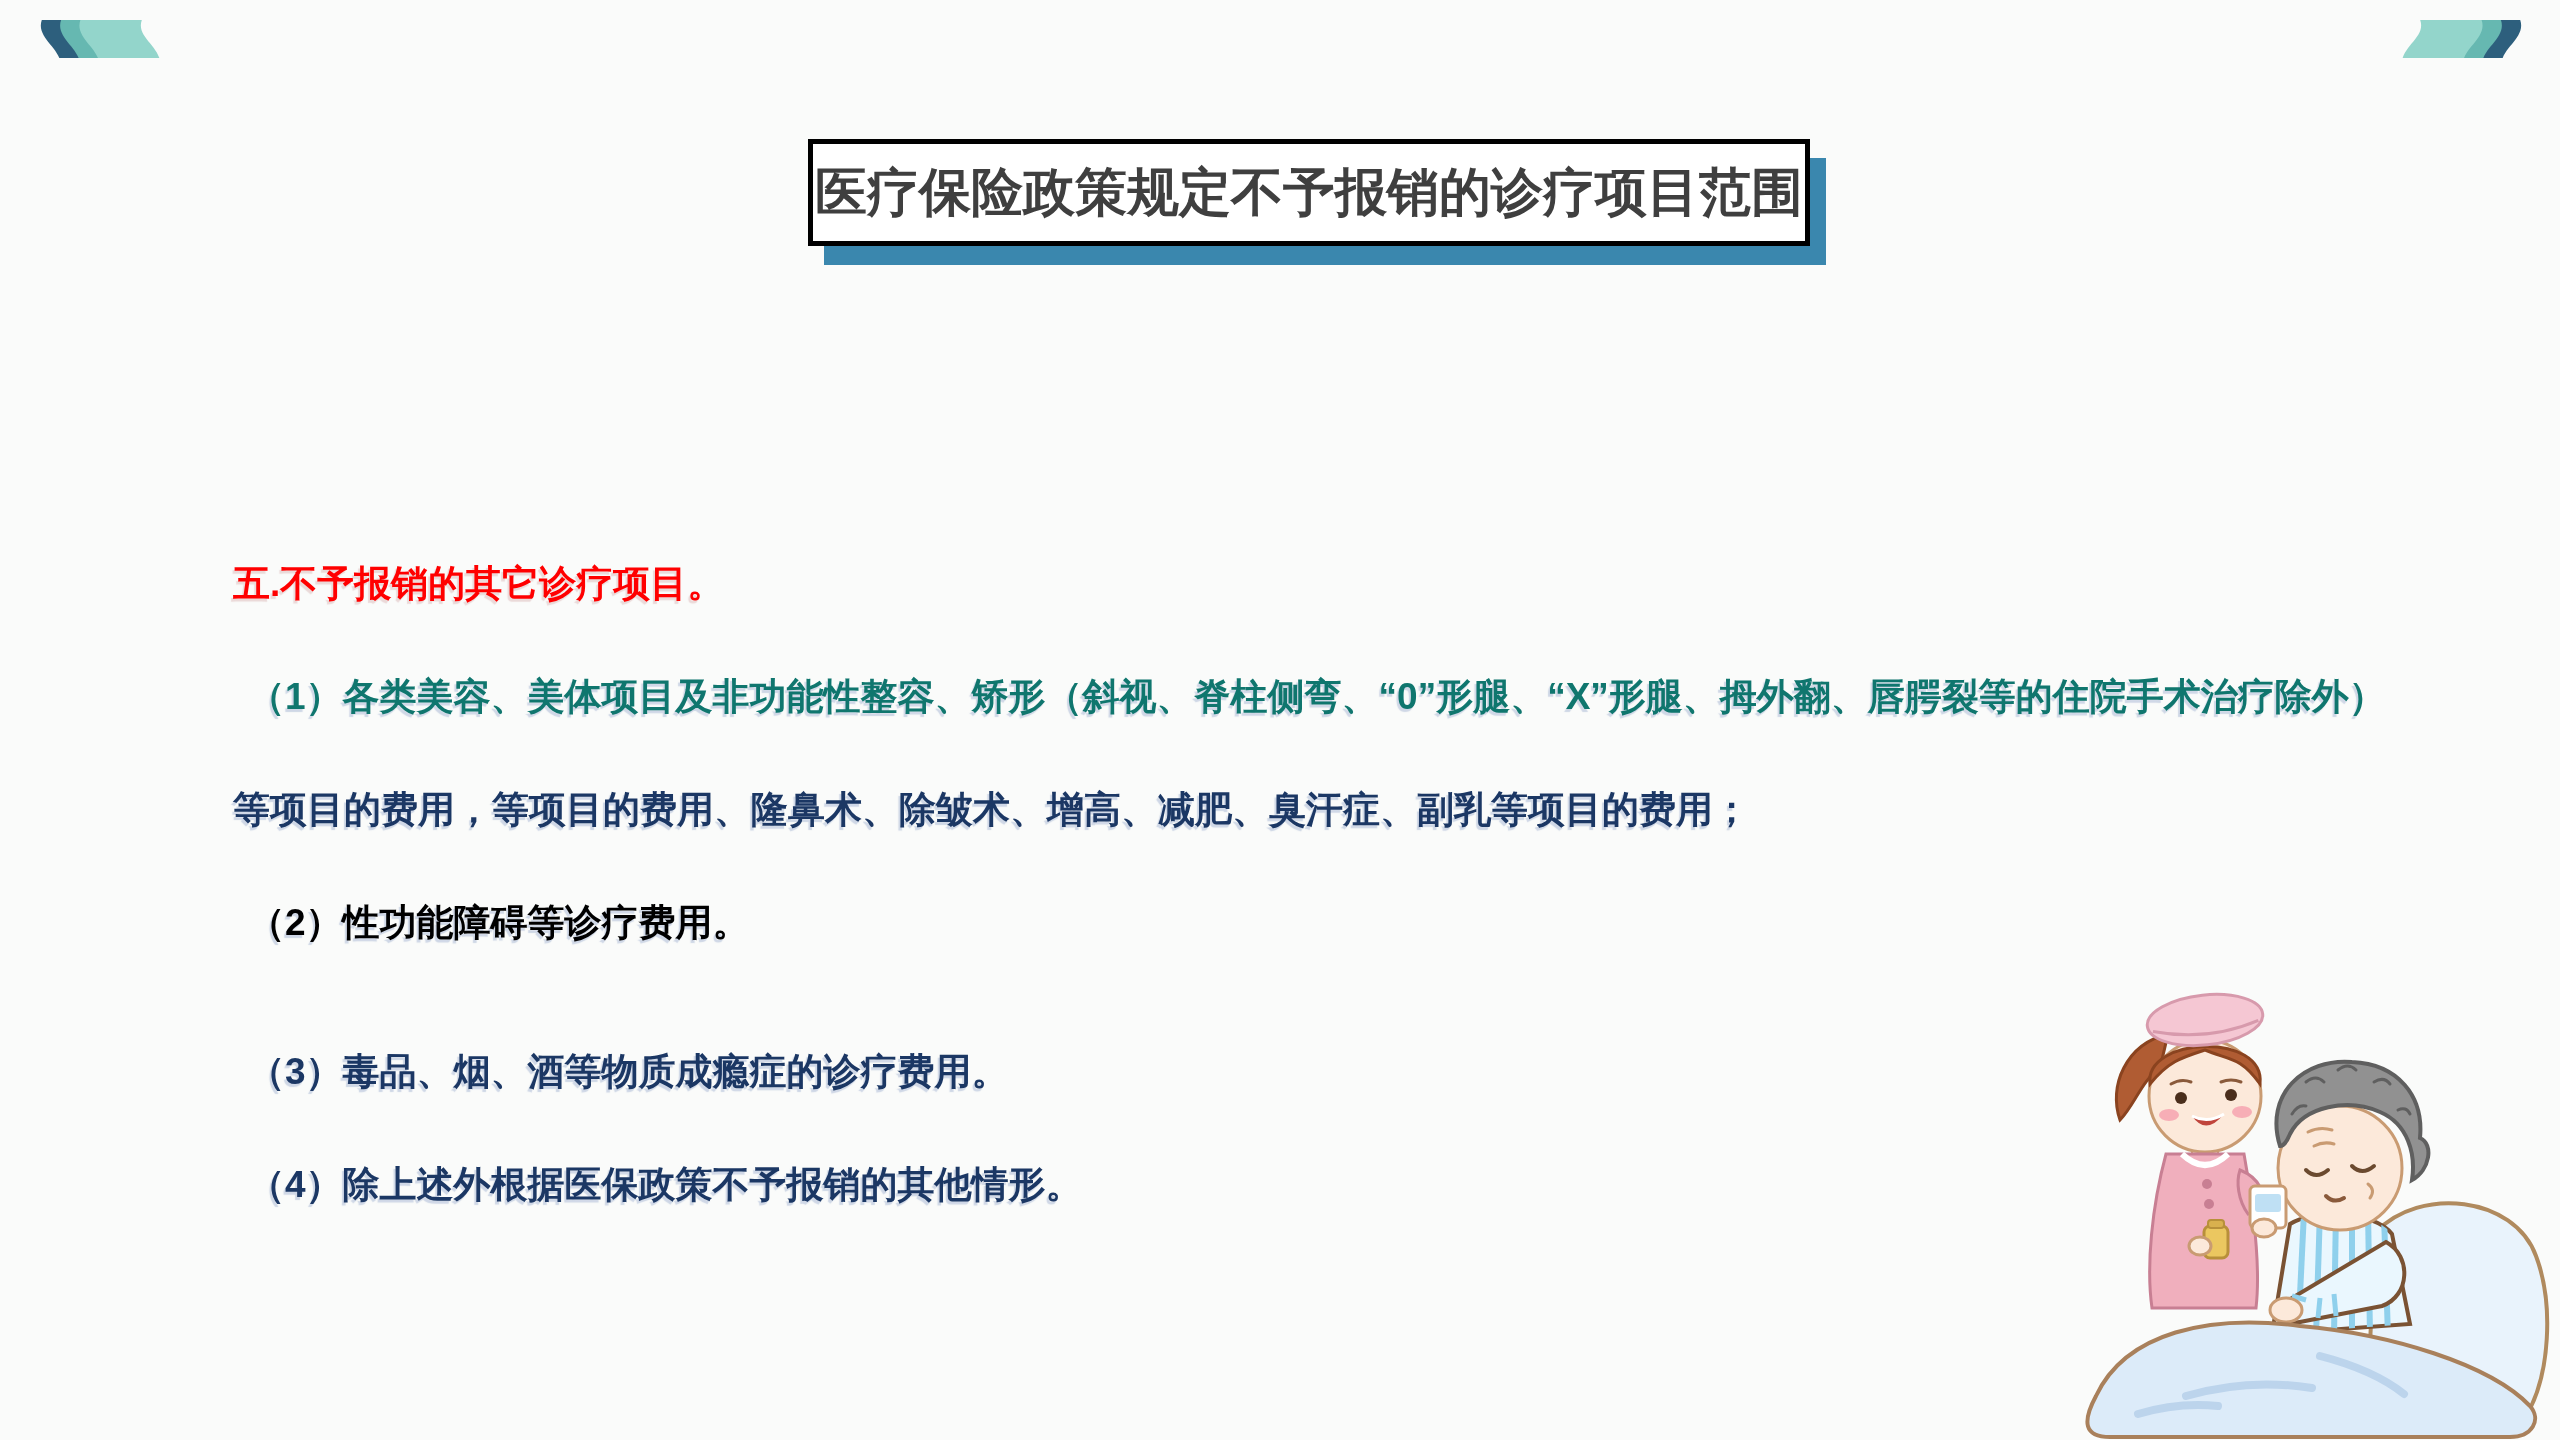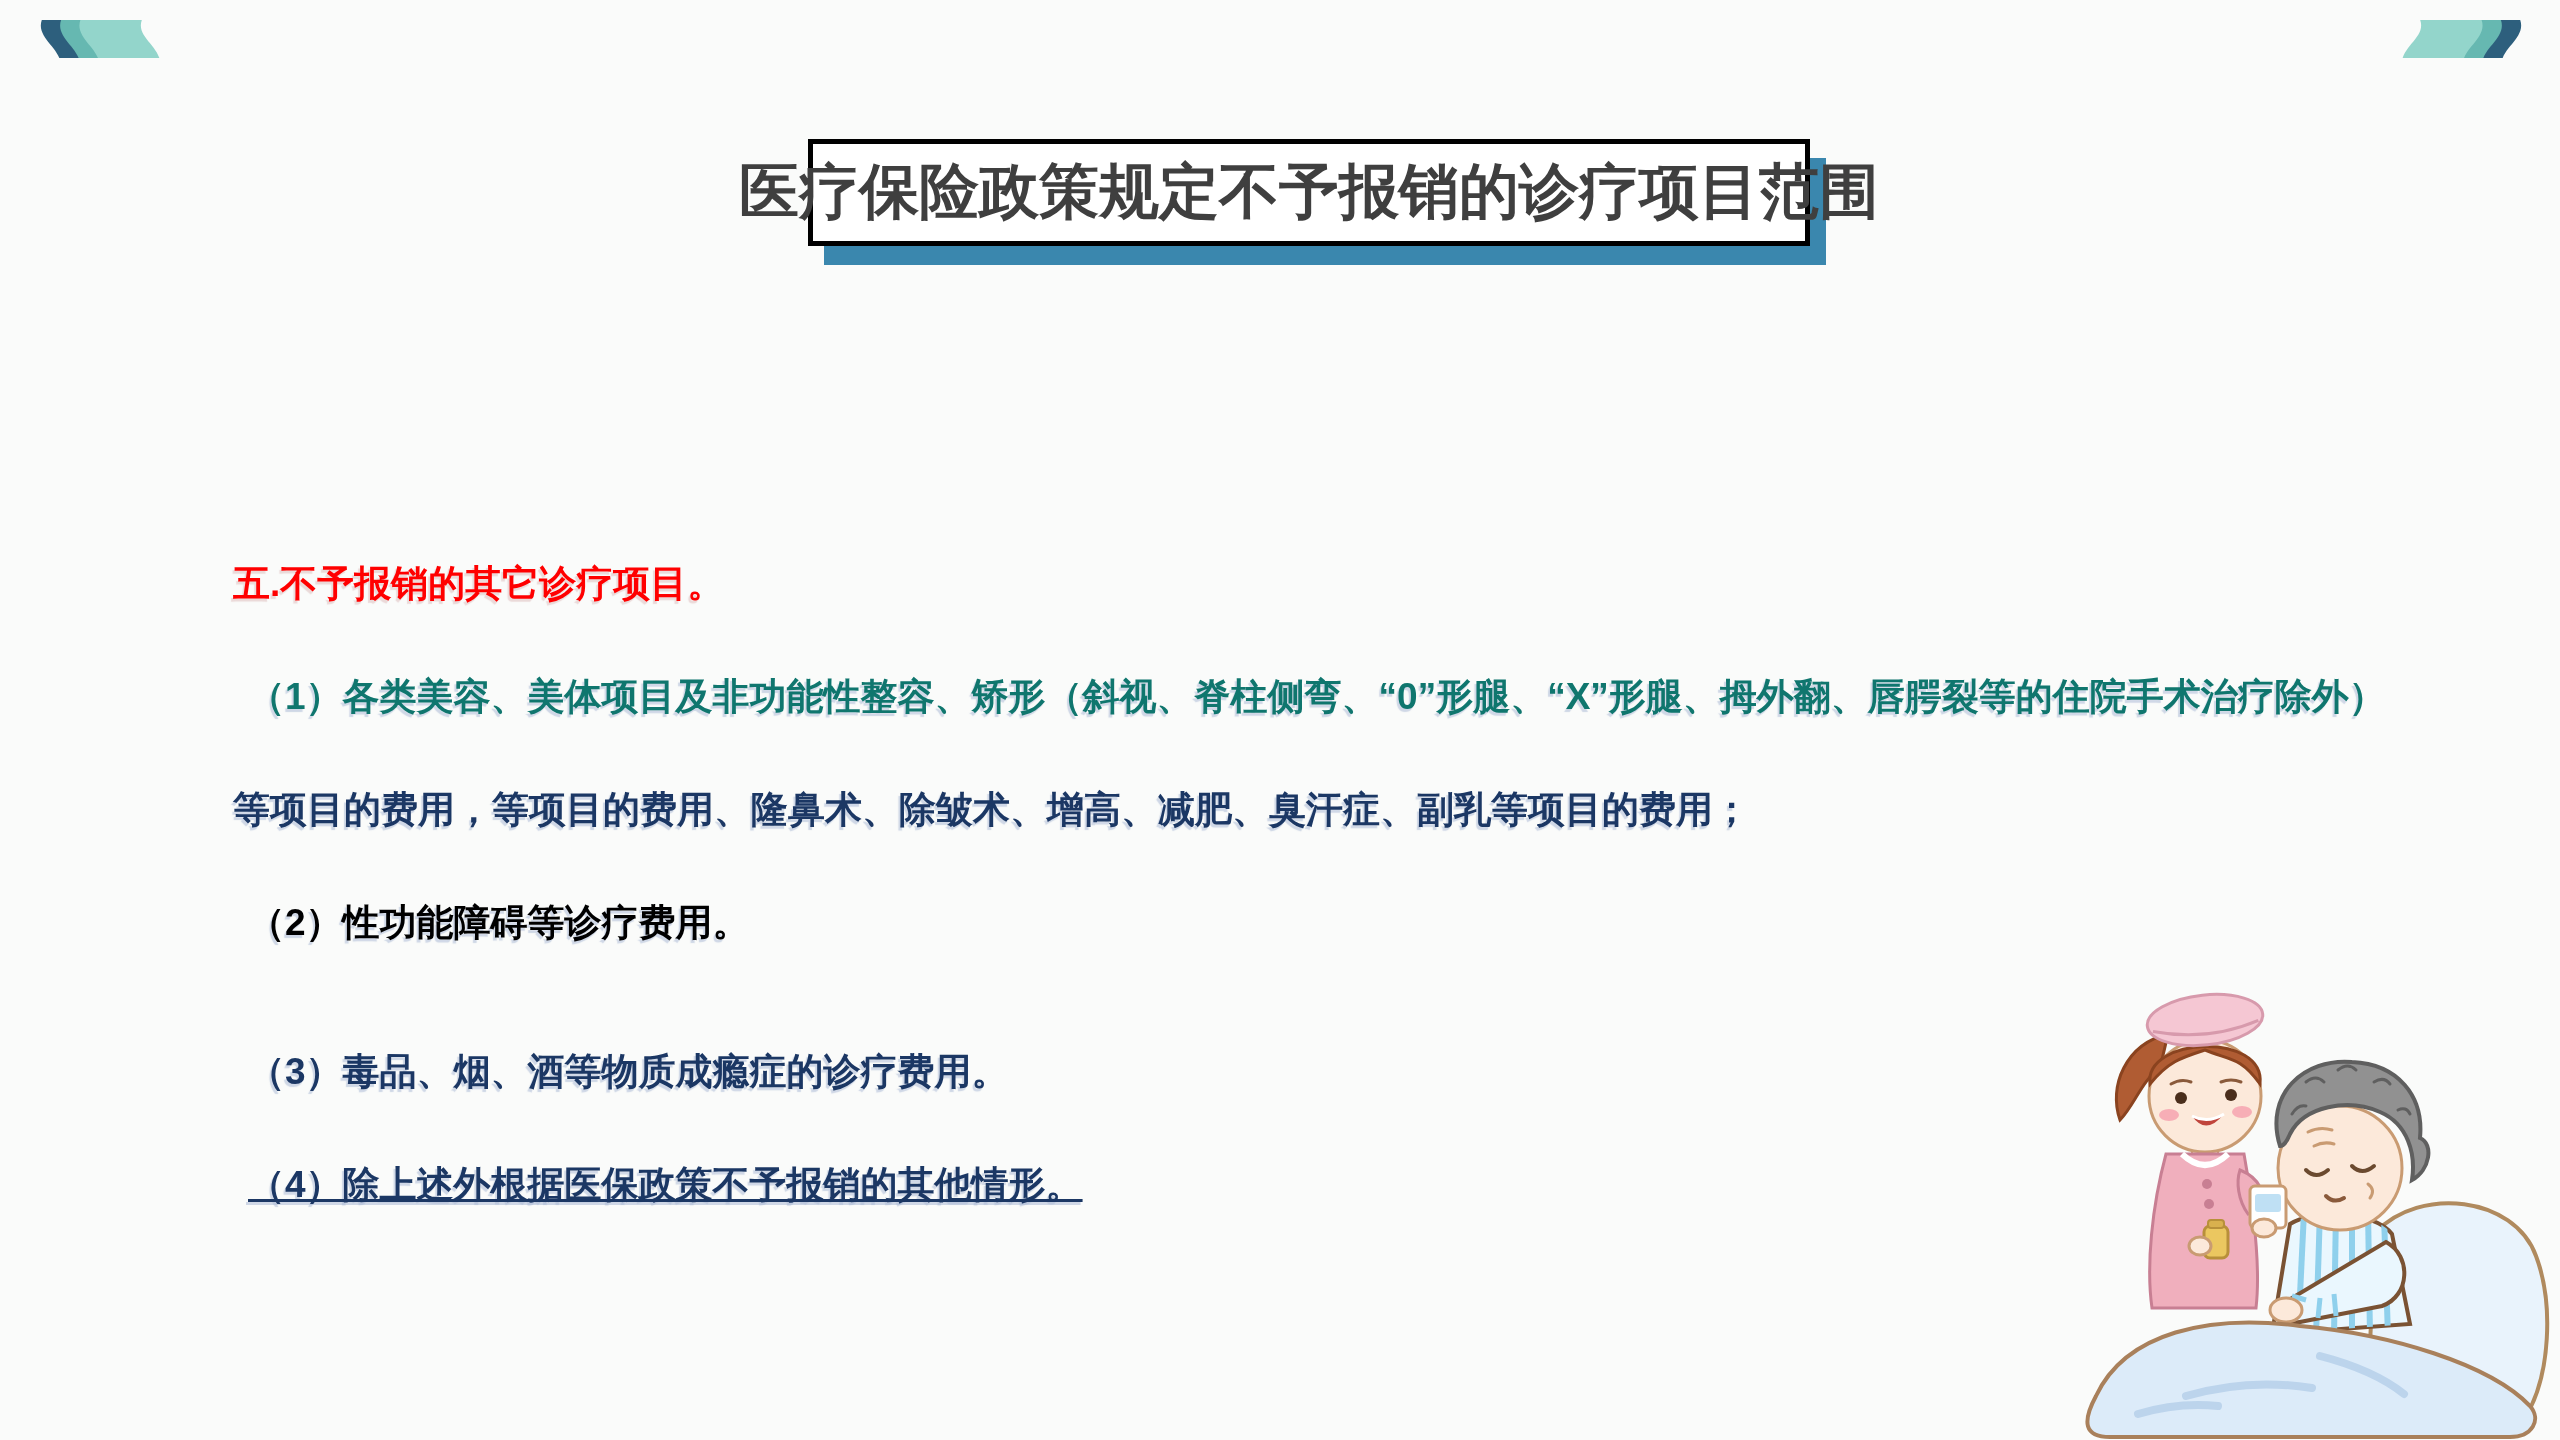--- a/index.html
+++ b/index.html
@@ -14,21 +14,21 @@
   .deco.right{right:24px;transform:scaleX(-1);}
   
   .title-box{
     position:absolute;left:808px;top:139px;width:1002px;height:107px;
     background:#FFFFFF;border:5px solid #000000;
     box-shadow:16px 19px 0 0 #3A87AE;
     display:flex;align-items:center;justify-content:center;
     box-sizing:border-box;
   }
   .title-text{
-    font-size:60px;font-weight:bold;color:#3F3F3F;letter-spacing:0px;
+    font-size:52px;font-weight:bold;color:#3F3F3F;letter-spacing:0px;
     white-space:nowrap;
   }
   
   .content{position:absolute;left:233px;top:560px;width:2320px;}
   .line{
     height:113px;font-size:37px;font-weight:bold;line-height:48px;
     color:#1B3764;white-space:nowrap;
     text-shadow:-2px 3px 1px rgba(172,186,214,0.55);
   }
   .line.heading{color:#FF0000;text-shadow:-2px 3px 1px rgba(214,176,176,0.45);}
@@ -55,21 +55,21 @@
   <div class="title-text">医疗保险政策规定不予报销的诊疗项目范围</div>
 </div>
 
 <div class="content">
   <div class="line heading" style="color: rgb(255, 0, 0);">五.不予报销的其它诊疗项目。</div>
   <div>
       <div class="line indent" style="color: #0f766e;">（1）各类美容、美体项目及非功能性整容、矫形（斜视、脊柱侧弯、“0”形腿、“X”形腿、拇外翻、唇腭裂等的住院手术治疗除外）</div>
       <div class="line" style="color: rgb(27, 55, 100);">等项目的费用，等项目的费用、隆鼻术、除皱术、增高、减肥、臭汗症、副乳等项目的费用；</div>
       <div class="line indent" style="color: #000000;">（2）性功能障碍等诊疗费用。</div>
       <div class="line indent" style="color: rgb(27, 55, 100); margin-top: 36px;">（3）毒品、烟、酒等物质成瘾症的诊疗费用。</div>
-      <div class="line indent" style="color: rgb(27, 55, 100); text-decoration: underline;">（4）除上述外根据医保政策不予报销的其他情形。</div>
+      <div class="line indent" style="color: rgb(27, 55, 100);">（4）除上述外根据医保政策不予报销的其他情形。</div>
     </div>
 </div>
 
 <svg class="illustration" viewBox="0 0 492 466" aria-hidden="true">
   <defs>
     <clipPath id="torsoClip">
       <path d="M222,250 C244,236 306,236 324,260 L342,350 L204,360 Z"></path>
     </clipPath>
   </defs>
 

